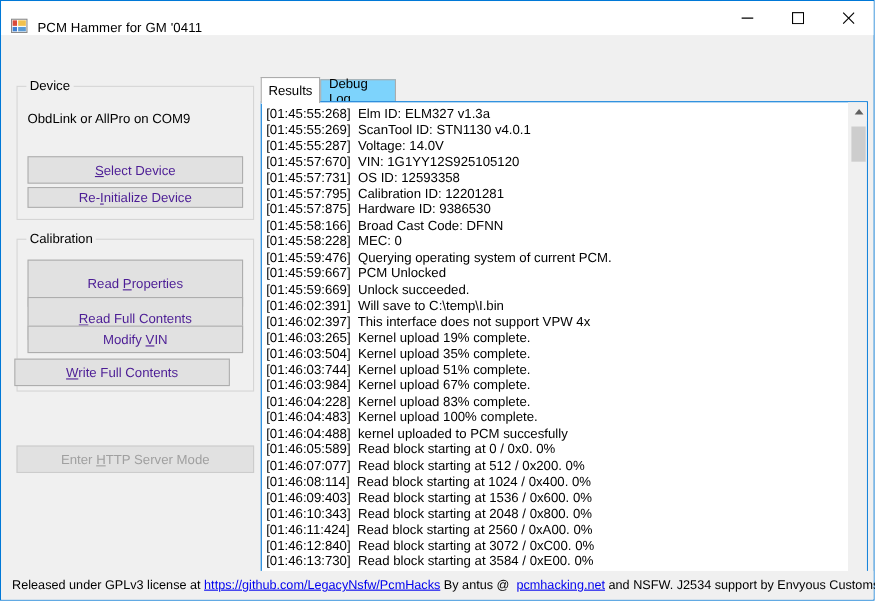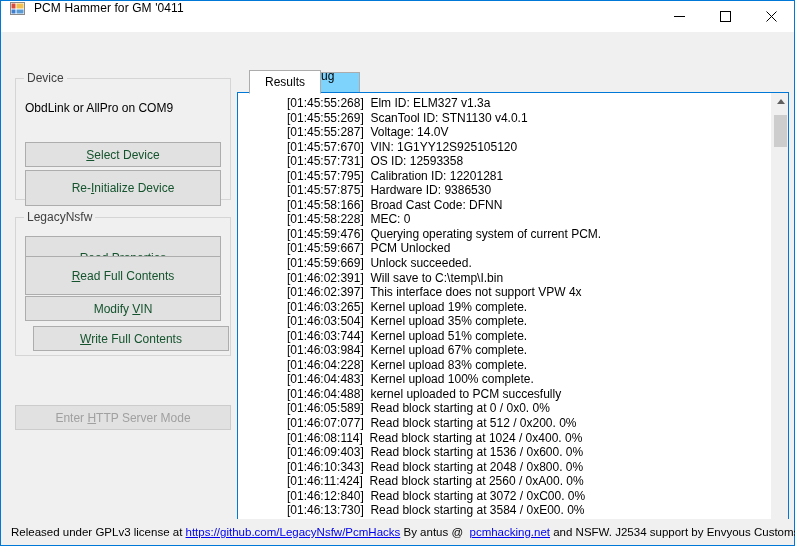--- a/index.html
+++ b/index.html
@@ -25,21 +25,21 @@
     background: #f0f0f0;
     display: flex;
     flex-direction: column;
   }
 
   
   .titlebar {
     height: 31px;
     background: #ffffff;
     display: flex;
-    align-items: flex-start;
+    align-items: flex-end;
     flex: none;
     position: relative;
   }
   .title-icon {
     width: 16px; height: 16px;
     margin-left: 9px;
     margin-right: 8px;
     flex: none;
     position: relative;
   }
@@ -77,33 +77,33 @@
     border: 1px solid #d5d5d5;
     box-sizing: border-box;
   }
   .groupbox > .gb-title {
     position: absolute;
     top: -8px;
     left: 8px;
     background: #f0f0f0;
     padding: 0 3px;
     font-size: 12px;
-    color: #404040;
+    color: #000000;
     white-space: nowrap;
   }
 
   
   .btn {
     position: absolute;
     box-sizing: border-box;
     border: 1px solid #adadad;
     background: #e1e1e1;
     font-family: "Liberation Sans", sans-serif;
     font-size: 12px;
-    color: #14532d;
+    color: #4c1d95;
     display: flex;
     align-items: center;
     justify-content: center;
     cursor: default;
     padding: 0;
   }
   .btn.disabled {
     color: #a0a0a0;
     background: #e1e1e1;
     border-color: #cccccc;
@@ -168,21 +168,20 @@
     overflow: hidden;
     padding: 3px 0 0 4px;
     box-sizing: border-box;
   }
   .log-line {
     font-family: "Liberation Sans", sans-serif;
     font-size: 12px;
     line-height: 14.55px;
     color: #000000;
     white-space: pre;
-    margin-left: 45px;
   }
 
   
   .scrollbar {
     position: absolute;
     right: 0; top: 0;
     width: 17px;
     height: 100%;
     background: #f0f0f0;
     border-left: 1px solid #f0f0f0;
@@ -278,46 +277,46 @@
 
   <div class="content">
 
     <div class="groupbox" style="left:14px; top:46px; width:216px; height:122px;">
       <div class="gb-title">Device</div>
     </div>
     <div class="device-label" style="left:24px; top:69px;">ObdLink or AllPro on COM9</div>
     <button class="btn" style="left:24px; top:110px; width:196px; height:25px;">
         <span><u>S</u>elect Device</span>
       </button>
-    <button class="btn" style="left:24px; top:138px; width:196px; height:36px;align-items:center;">
+    <button class="btn" style="left:24px; top:138px; width:196px; height:19px;align-items:center;">
         <span>Re-<u>I</u>nitialize Device</span>
       </button>
 
     <div class="groupbox" style="left:14px; top:185px; width:216px; height:139px;">
-      <div class="gb-title">LegacyNsfw</div>
+      <div class="gb-title">Calibration</div>
     </div>
     <button class="btn" style="left:24px; top:204px; width:196px; height:43px;">
         <span>Read <u>P</u>roperties</span>
       </button>
-    <button class="btn" style="left:24px; top:224px; width:196px; height:39px;">
+    <button class="btn" style="left:24px; top:238px; width:196px; height:39px;">
         <span><u>R</u>ead Full Contents</span>
       </button>
     <button class="btn" style="left:24px; top:264px; width:196px; height:25px;">
         <span>Modify <u>V</u>IN</span>
       </button>
-    <button class="btn" style="left:32px; top:294px; width:196px; height:25px;">
+    <button class="btn" style="left:12px; top:294px; width:196px; height:25px;">
         <span><u>W</u>rite Full Contents</span>
       </button>
 
     <button class="btn disabled" style="left:14px; top:373px; width:216px; height:25px;" disabled="">
         <span>Enter <u>H</u>TTP Server Mode</span>
       </button>
 
     <div class="tabstrip">
-      <div class="tab active" style="left:12px; width:72px;">
+      <div class="tab active" style="left:0px; width:54px;">
         <span>Results</span>
       </div>
       <div class="tab" style="left:54px; width:69px;">
         <span>Debug Log</span>
       </div>
     </div>
 
     <div class="logbox">
       <div class="log-inner" id="log-inner">
           <div class="log-line">[01:45:55:268]  Elm ID: ELM327 v1.3a</div>

